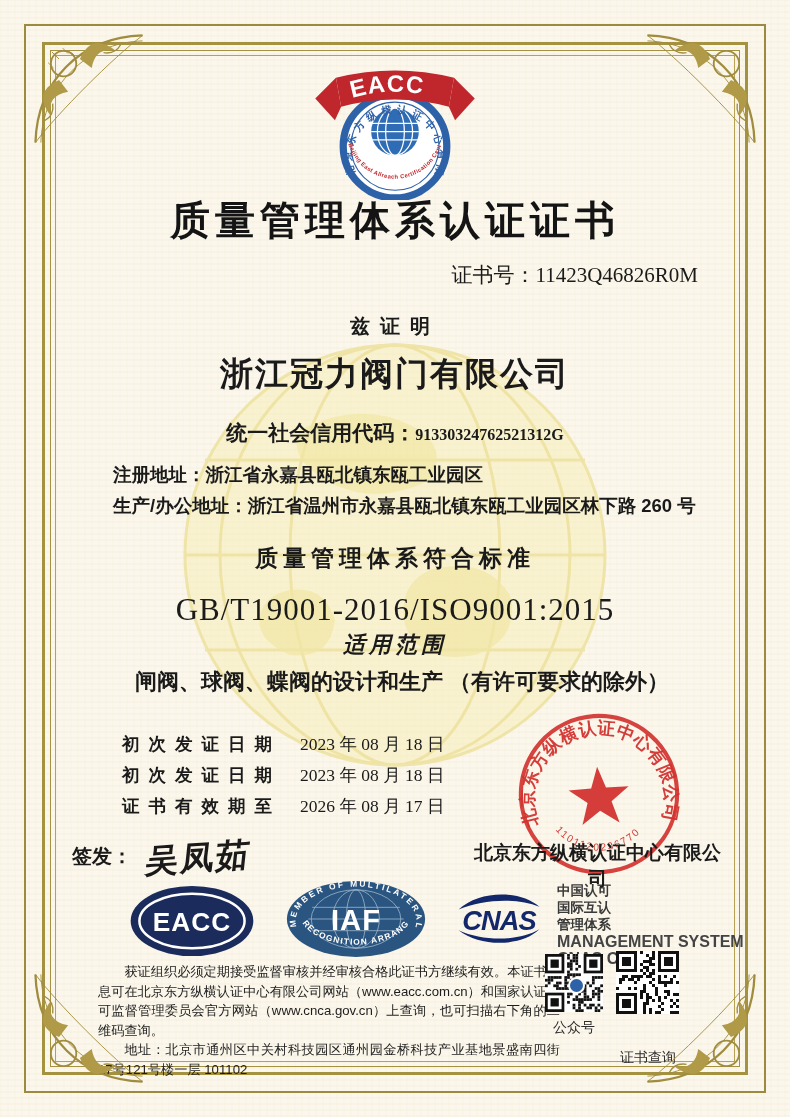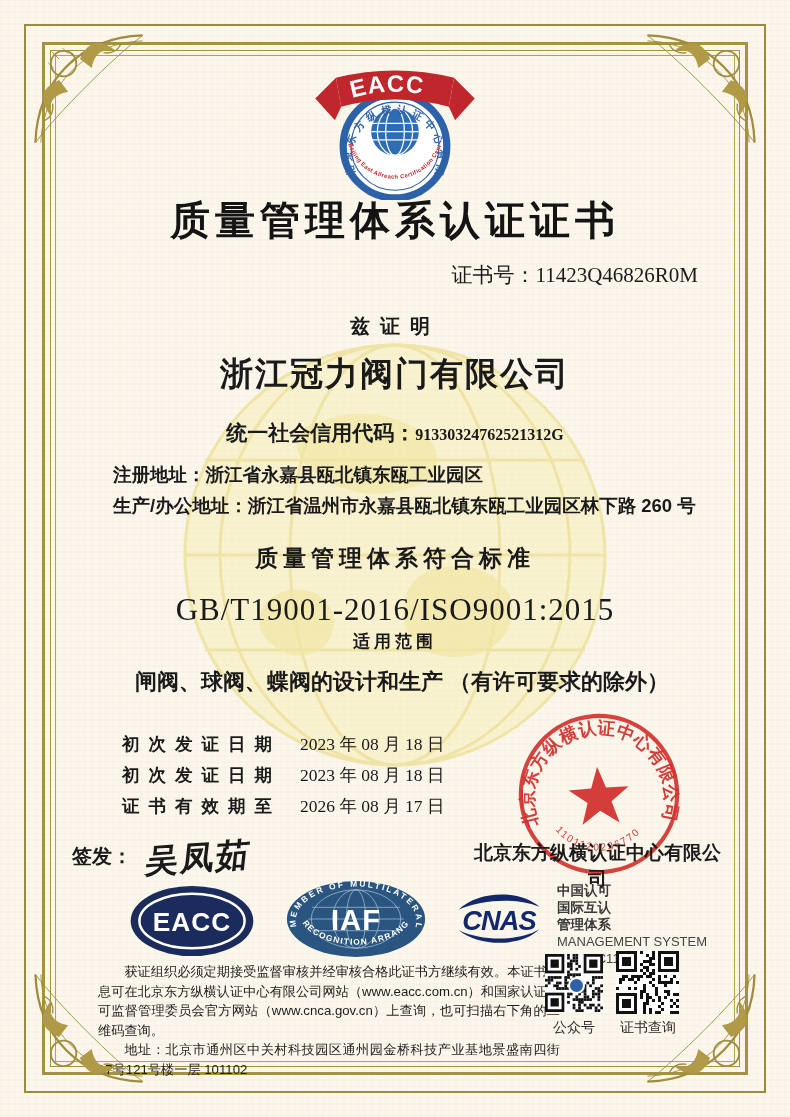--- a/index.html
+++ b/index.html
@@ -31,43 +31,43 @@
   .title{top:193px;font-size:40px;font-weight:900;letter-spacing:5px;color:#141414;}
   .certno{top:261px;right:92px;font-family:"Liberation Serif","DejaVu Serif",serif;font-size:21px;}
   .certno .lab{font-family:"Liberation Sans","DejaVu Sans",sans-serif;font-weight:400;}
   .certify{top:313px;font-size:20px;letter-spacing:10px;font-weight:600;}
   .company{top:352px;font-size:33px;font-weight:900;letter-spacing:2px;}
   .credit{top:419px;font-size:21px;font-weight:700;}
   .credit .val{font-family:"Liberation Serif","DejaVu Serif",serif;font-weight:700;font-size:16px;}
   .addr{left:113px;top:459px;font-size:18.5px;font-weight:700;line-height:31px;white-space:nowrap;}
   .std-head{top:543px;font-size:23px;font-weight:700;letter-spacing:5px;}
   .std-val{top:580px;font-family:"Liberation Serif","DejaVu Serif",serif;font-size:31px;letter-spacing:1px;margin-top:12px;}
-  .scope-head{top:630px;font-size:17px;font-weight:600;letter-spacing:4px;}
+  .scope-head{top:630px;font-size:22px;font-weight:600;letter-spacing:4px;font-style:italic;}
   .scope-val{top:667px;font-size:22px;font-weight:700;margin-left:14px;}
   .dates{left:122px;top:729px;font-size:17.5px;line-height:31px;}
   .d-label{display:inline-block;width:150px;text-align:justify;text-align-last:justify;font-weight:700;}
   .d-value{font-family:"Liberation Serif","DejaVu Serif",serif;margin-left:28px;}
   .signrow{left:72px;top:836px;font-size:20px;font-weight:600;}
   .signature{display:inline-block;font-size:33px;font-weight:900;margin-left:14px;transform:skewX(-10deg) rotate(-4deg);letter-spacing:2px;vertical-align:-6px;}
   .seal{left:513px;top:708px;z-index:3;transform:rotate(-4deg);}
   .issuer{left:470px;top:840px;width:255px;text-align:center;font-size:19px;font-weight:700;z-index:4;}
   .logo-eacc{left:128px;top:884px;}
   .logo-iaf{left:283px;top:878px;}
   .logo-cnas{left:447px;top:888px;}
   .cnas-text{left:557px;top:882px;font-size:13.5px;line-height:17px;color:#3a3a3a;font-weight:600;}
-  .cnas-text .en{font-size:13px;font-weight:400;color:#444;}
+  .cnas-text .en{font-size:16px;font-weight:700;color:#444;}
   .footer{left:98px;top:962px;width:462px;font-size:13.2px;line-height:19.6px;text-align:justify;color:#1d1d1d;}
   .footer p{margin:0;text-indent:2em;}
   .qr{position:absolute;z-index:2;background:#fff;}
   .qr1{left:545px;top:954px;width:58px;height:58px;}
   .qr2{left:616px;top:951px;width:63px;height:63px;}
   .qr-dot{position:absolute;left:568px;top:977px;width:13px;height:13px;border-radius:50%;background:#2e62a8;border:2px solid #fff;z-index:3;}
   .qr-lab{position:absolute;z-index:2;font-size:14px;color:#2c2c2c;text-align:center;}
   .ql1{left:540px;top:1019px;width:68px;}
-  .ql2{left:613px;top:1019px;width:70px;}
+  .ql2{left:613px;top:1049px;width:70px;}
   .toplogo{left:0;right:0;top:55px;text-align:center;}
 </style>
 </head>
 <body>
 
 <div id="page">
 
   <svg class="watermark" width="430" height="430" viewBox="0 0 430 430">
     <circle cx="215" cy="215" r="210" fill="#f5ecae" opacity="0.55"></circle>
     <g fill="none" stroke="#eadd8e" stroke-width="3" opacity="0.8">

